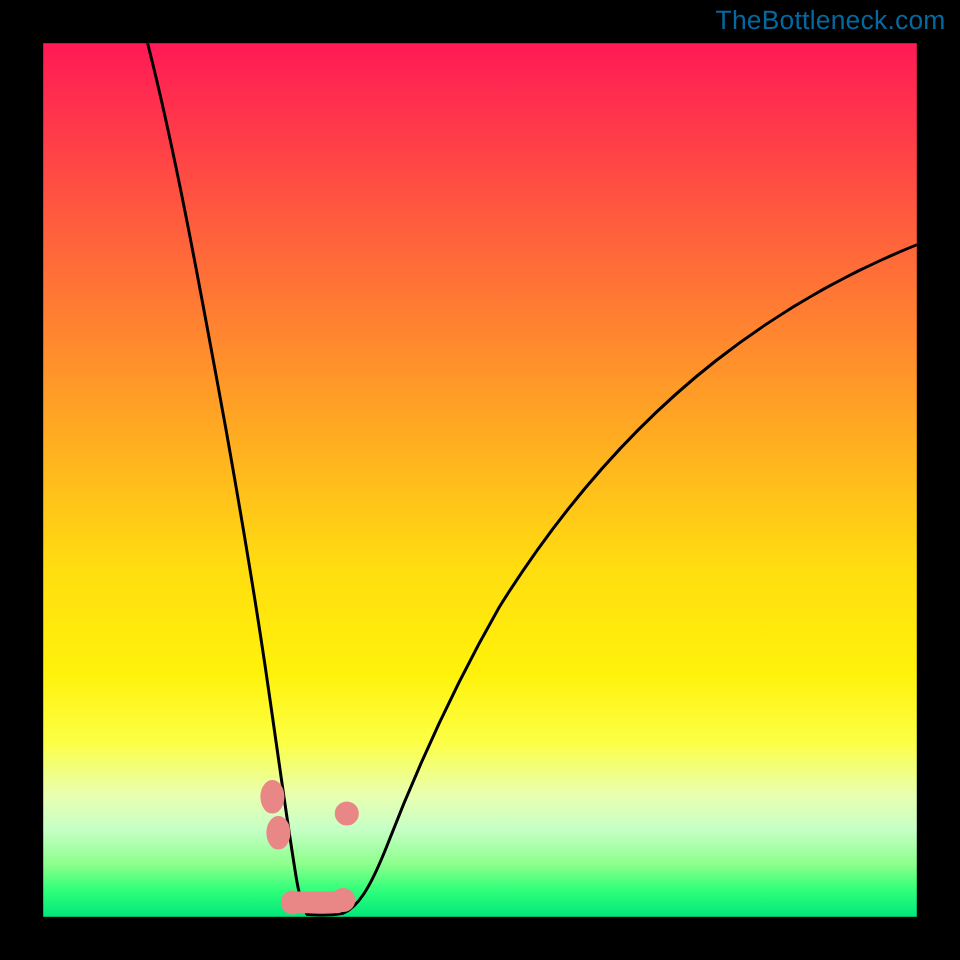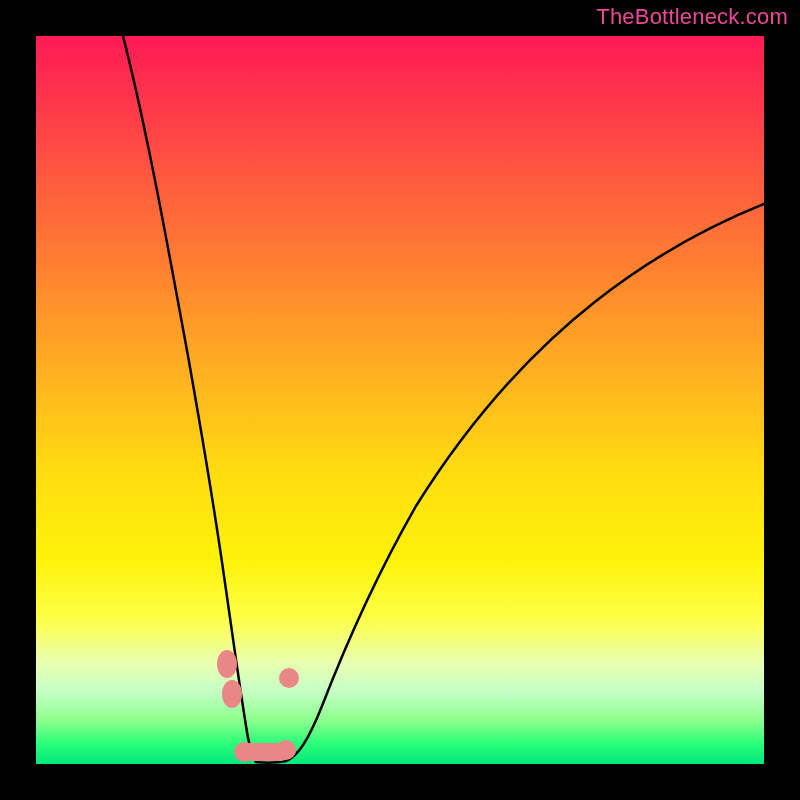--- a/index.html
+++ b/index.html
@@ -13,21 +13,21 @@
   .frame {
     position: relative;
     width: 800px;
     height: 800px;
     background: #000;
   }
   .watermark {
     position: absolute;
     top: 4px;
     right: 12px;
-    color: #ec4899;
+    color: #0369a1;
     font-size: 22px;
     font-weight: 400;
     letter-spacing: 0.2px;
     z-index: 10;
     user-select: none;
   }
   .plot-area {
     position: absolute;
     left: 36px;
     top: 36px;

